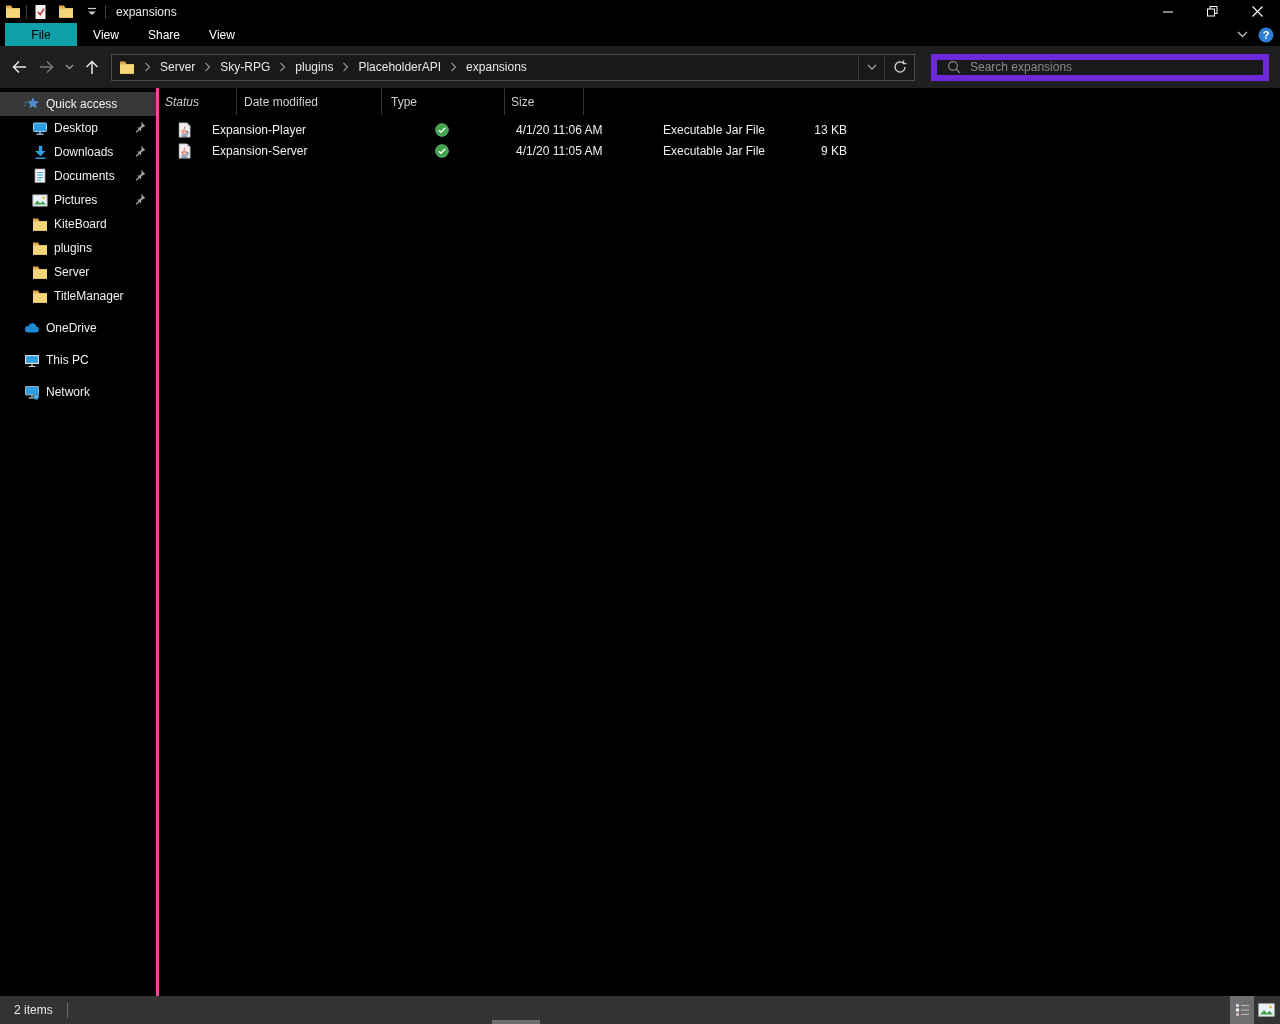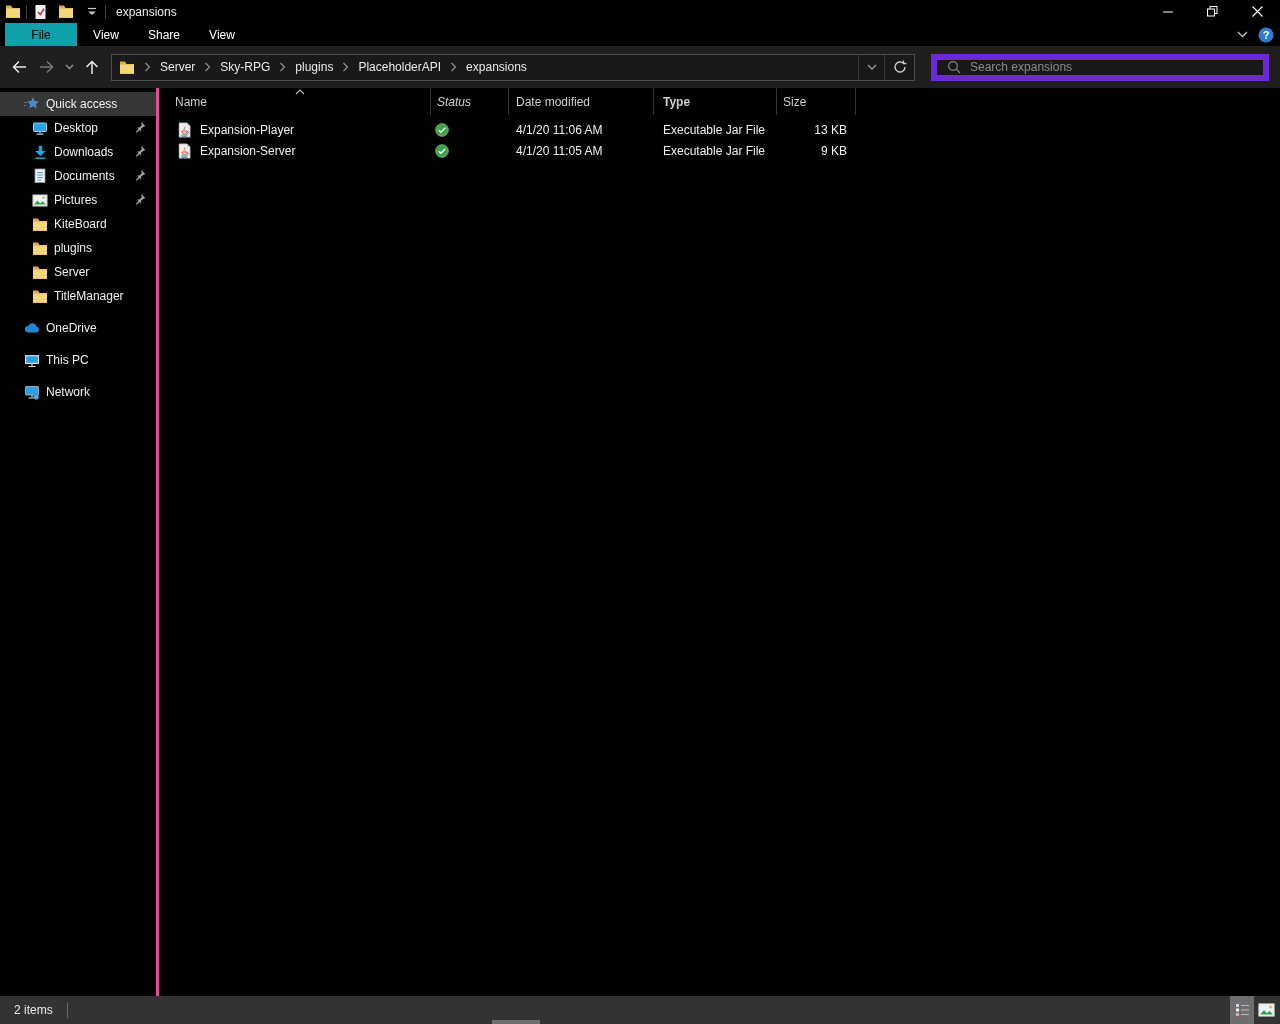--- a/index.html
+++ b/index.html
@@ -68,27 +68,27 @@
   .pin { position:absolute; right:10px; top:5px; }
   .side-gap { height:8px; }
 
   
   .filearea { flex:1; position:relative; }
   .hdr-row { display:flex; height:27px; color:#cfcfcf; }
   .hdr-cell { display:flex; align-items:center; border-right:1px solid #363636; padding-left:6px; position:relative; }
   .hdr-name { width:272px; padding-left:16px; }
   .hdr-status { width:78px;font-style:italic; }
   .hdr-date { width:145px; padding-left:7px; }
-  .hdr-type { width:123px; padding-left:9px;font-weight:bold; }
+  .hdr-type { width:123px; padding-left:9px; }
   .hdr-size { width:79px; }
   .sort-caret { position:absolute; left:136px; top:1px; }
   .rows { margin-top:4px; }
   .file-row { display:flex; height:21px; align-items:center; color:#f0f0f0; }
   .cell-name { width:272px; display:flex; align-items:center; padding-left:18px; }
-  .cell-name .lbl { margin-left:8px; }
+  .cell-name .lbl { margin-left:20px; }
   .cell-status { width:78px; display:flex; align-items:center; padding-left:4px; }
   .cell-date { width:145px; padding-left:7px; }
   .cell-type { width:123px; padding-left:9px; }
   .cell-size { width:79px; text-align:right; padding-right:9px; }
 
   
   .statusbar { height:28px; background:#333; display:flex; align-items:center; padding-left:14px; position:relative; }
   .status-sep { width:1px; height:15px; background:#6b6b6b; margin-left:14px; }
   .view-toggles { position:absolute; right:2px; top:0; height:100%; display:flex; align-items:stretch; }
   .view-btn { width:24px; display:flex; align-items:center; justify-content:center; }
@@ -399,28 +399,20 @@
             <path d="M8 10 v2 M4.5 12.8 h7" stroke="#bfbfbf" stroke-width="1.2"></path>
             <circle cx="12.2" cy="11.8" r="2.6" fill="#59b0e8" stroke="#1e6fa8" stroke-width="0.7"></circle>
           </svg>
       </span>
       <span class="lbl">Network</span>
     </div>
   </div>
 
   <div class="filearea">
     <div class="hdr-row">
-      <div class="hdr-cell hdr-name">
-        <span>Name</span>
-        <span class="sort-caret">
-          <svg width="10" height="6" viewBox="0 0 10 6">
-              <path d="M1 5 L5 1 L9 5" stroke="#b9b9b9" stroke-width="1.1" fill="none"></path>
-            </svg>
-        </span>
-      </div>
       <div class="hdr-cell hdr-status">
         <span>Status</span>
       </div>
       <div class="hdr-cell hdr-date">
         <span>Date modified</span>
       </div>
       <div class="hdr-cell hdr-type">
         <span>Type</span>
       </div>
       <div class="hdr-cell hdr-size">

